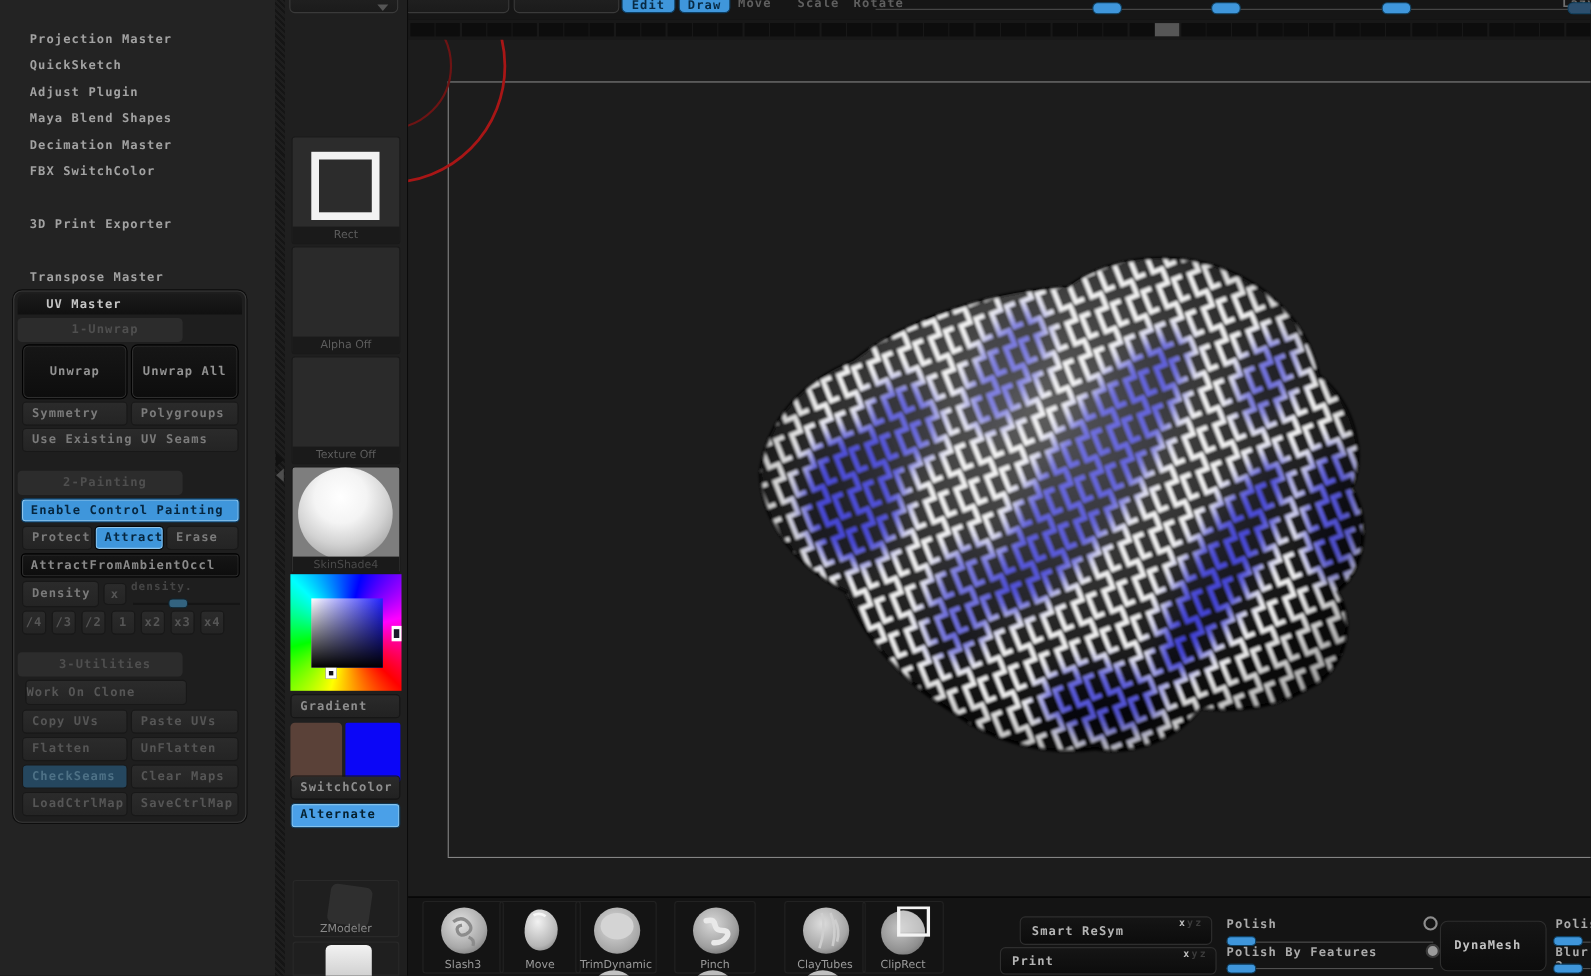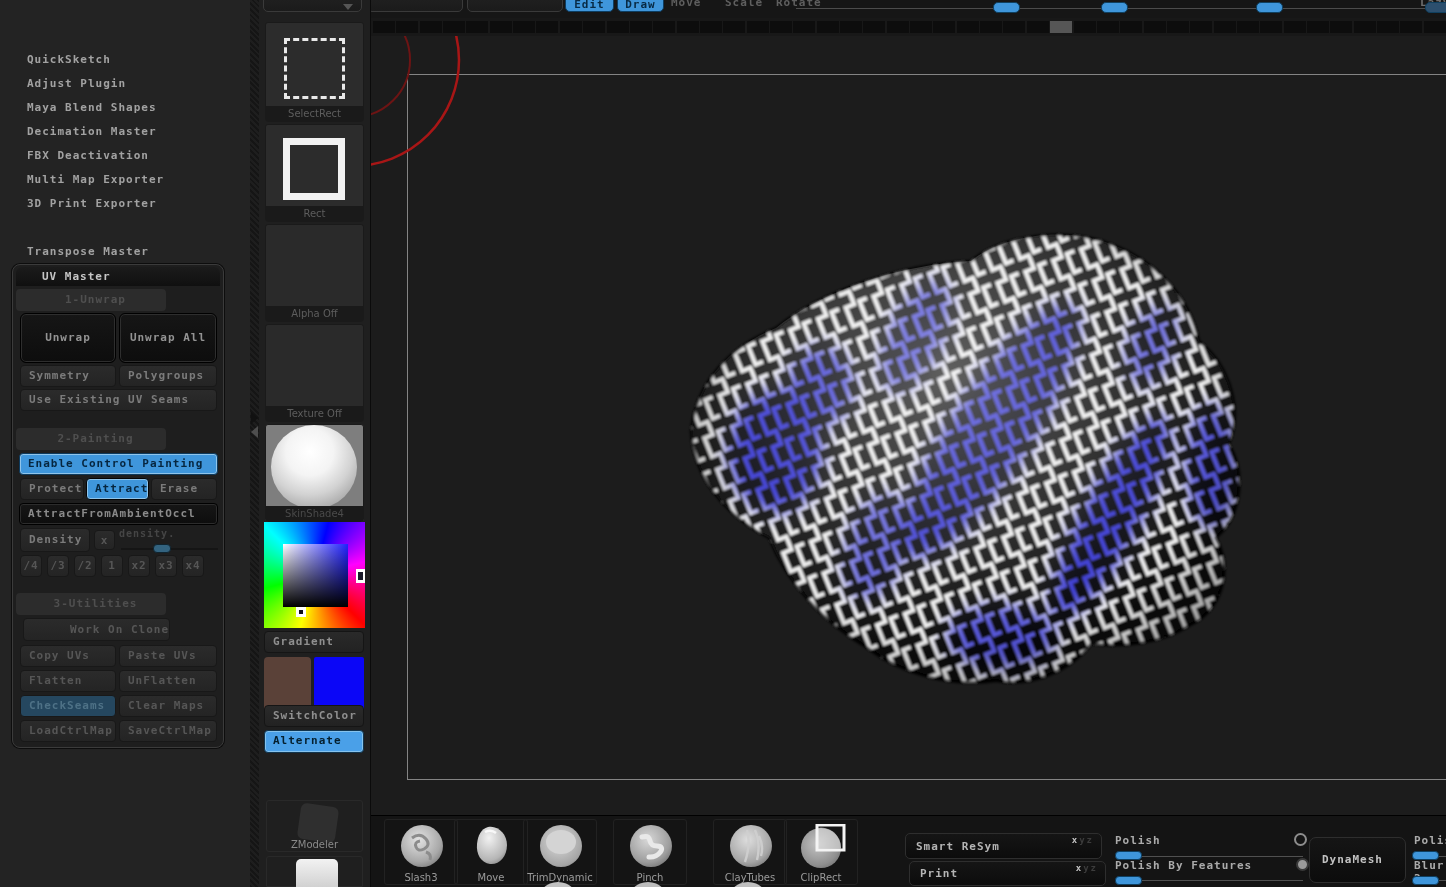--- a/index.html
+++ b/index.html
@@ -80,26 +80,26 @@
   .dhandle { width:27px; height:9px; border-radius:4px; background:#3f96db; border:1px solid #0e3f61; }
   .ring { width:13px; height:13px; border-radius:50%; border:2px solid #8d8d8d; background:transparent; }
   .dot  { width:13px; height:13px; border-radius:50%; border:2px solid #3a3a3a; background:#9a9a9a; }
 </style>
 </head>
 <body>
 
 <div id="root">
 
   <div id="left-panel" class="abs">
+    <div class="abs menu-item" style="top:24px">Projection Master</div>
     <div class="abs menu-item" style="top:48px">QuickSketch</div>
     <div class="abs menu-item" style="top:72px">Adjust Plugin</div>
     <div class="abs menu-item" style="top:96px">Maya Blend Shapes</div>
     <div class="abs menu-item" style="top:120px">Decimation Master</div>
-    <div class="abs menu-item" style="top:144px">FBX Deactivation</div>
-    <div class="abs menu-item" style="top:168px">Multi Map Exporter</div>
+    <div class="abs menu-item" style="top:144px">FBX SwitchColor</div>
     <div class="abs menu-item" style="top:192px">3D Print Exporter</div>
     <div class="abs menu-item" style="top:240px">Transpose Master</div>
 
     <div id="uvm" class="abs">
       <div class="abs hdr">UV Master</div>
       <div class="abs sect" style="top:24px">1-Unwrap</div>
       <div class="abs ubtn big" style="left:7px;top:48px;width:96px;height:50px">Unwrap</div>
       <div class="abs ubtn big" style="left:106px;top:48px;width:98px;height:50px">Unwrap All</div>
       <div class="abs ubtn" style="left:7px;top:100px;width:96px;height:22px">Symmetry</div>
       <div class="abs ubtn" style="left:106px;top:100px;width:98px;height:22px">Polygroups</div>
@@ -120,21 +120,21 @@
 
       <div class="abs ubtn dim" style="left:7px;top:290px;width:22px;height:22px;text-align:center;padding-left:0">/4</div>
       <div class="abs ubtn dim" style="left:34px;top:290px;width:22px;height:22px;text-align:center;padding-left:0">/3</div>
       <div class="abs ubtn dim" style="left:61px;top:290px;width:22px;height:22px;text-align:center;padding-left:0">/2</div>
       <div class="abs ubtn dim" style="left:88px;top:290px;width:22px;height:22px;text-align:center;padding-left:0">1</div>
       <div class="abs ubtn dim" style="left:115px;top:290px;width:22px;height:22px;text-align:center;padding-left:0">x2</div>
       <div class="abs ubtn dim" style="left:142px;top:290px;width:22px;height:22px;text-align:center;padding-left:0">x3</div>
       <div class="abs ubtn dim" style="left:169px;top:290px;width:22px;height:22px;text-align:center;padding-left:0">x4</div>
 
       <div class="abs sect" style="top:328px">3-Utilities</div>
-      <div class="abs ubtn dim" style="left:10px;top:353px;width:147px;height:23px;text-align:right;padding-left:0;line-height:22px">Work On Clone</div>
+      <div class="abs ubtn dim" style="left:10px;top:353px;width:147px;height:23px;text-align:left;padding-left:0;line-height:22px">Work On Clone</div>
       <div class="abs ubtn dim" style="left:7px;top:380px;width:96px;height:22px">Copy UVs</div>
       <div class="abs ubtn dim" style="left:106px;top:380px;width:98px;height:22px">Paste UVs</div>
       <div class="abs ubtn dim" style="left:7px;top:405px;width:96px;height:22px">Flatten</div>
       <div class="abs ubtn dim" style="left:106px;top:405px;width:98px;height:22px">UnFlatten</div>
       <div class="abs ubtn bluesel" style="left:7px;top:430px;width:96px;height:22px">CheckSeams</div>
       <div class="abs ubtn dim" style="left:106px;top:430px;width:98px;height:22px">Clear Maps</div>
       <div class="abs ubtn dim" style="left:7px;top:455px;width:96px;height:22px">LoadCtrlMap</div>
       <div class="abs ubtn dim" style="left:106px;top:455px;width:98px;height:22px">SaveCtrlMap</div>
     </div>
   </div>
@@ -142,24 +142,20 @@
   <div id="divider" class="abs">
     <div class="abs tri" style="left:1px;top:412px;border-top:6px solid transparent;border-bottom:6px solid transparent;border-left:7px solid #111"></div>
     <div class="abs tri" style="left:1px;top:426px;border-top:6px solid transparent;border-bottom:6px solid transparent;border-right:7px solid #4e4e4e"></div>
   </div>
 
   <div id="toolcol" class="abs">
     <div class="abs topbtn" style="left:4px;width:99px">
       <div class="abs tri" style="right:8px;top:12px;border-left:5px solid transparent;border-right:5px solid transparent;border-top:6px solid #555"></div>
     </div>
 
-    <div class="tile abs" style="top:22px;height:100px">
-      <div class="abs" style="left:18px;top:15px;width:61px;height:61px;border:3px dashed #e9e9e9;filter:blur(.4px)"></div>
-      <div class="lab">SelectRect</div>
-    </div>
 
     <div class="tile abs" style="top:124px;height:98px">
       <div class="abs" style="left:17px;top:13px;width:62px;height:62px;border:7px solid #f2f2f2;filter:blur(.6px)"></div>
       <div class="lab">Rect</div>
     </div>
 
     <div class="tile abs" style="top:224px;height:98px;background:#2a2a2a">
       <div class="lab">Alpha  Off</div>
     </div>
 
@@ -410,21 +406,21 @@
           <path d="M17,4 A20,20 0 0 1 41,24 L17,24 Z" fill="#e6e6e6" opacity="0.55"></path>
           <rect x="17" y="1" width="27" height="25" fill="none" stroke="#f4f4f4" stroke-width="3"></rect>
         </svg>
         <div class="blab">ClipRect</div>
       </div>
 
       <div class="abs" style="left:166px;top:66px;width:42px;height:42px;border-radius:50%;background:#c2c2c2"></div>
       <div class="abs" style="left:256px;top:66px;width:42px;height:42px;border-radius:50%;background:#bcbcbc"></div>
       <div class="abs" style="left:356px;top:66px;width:42px;height:42px;border-radius:50%;background:#c0c0c0"></div>
 
-      <div class="abs dbtn" style="left:534px;top:17px;width:197px;height:26px">
+      <div class="abs dbtn" style="left:556px;top:17px;width:175px;height:26px">
         <span class="abs" style="left:10px;top:6px">Smart ReSym</span>
         <span class="axis"><span class="on">x</span><span class="off">y</span><span class="off">z</span></span>
       </div>
       <div class="abs dbtn" style="left:538px;top:45px;width:197px;height:25px">
         <span class="abs" style="left:10px;top:5px">Print</span>
         <span class="axis"><span class="on">x</span><span class="off">y</span><span class="off">z</span></span>
       </div>
 
       <div class="abs dlab" style="left:744px;top:18px">Polish</div>
       <div class="abs ring" style="left:923px;top:17px"></div>

